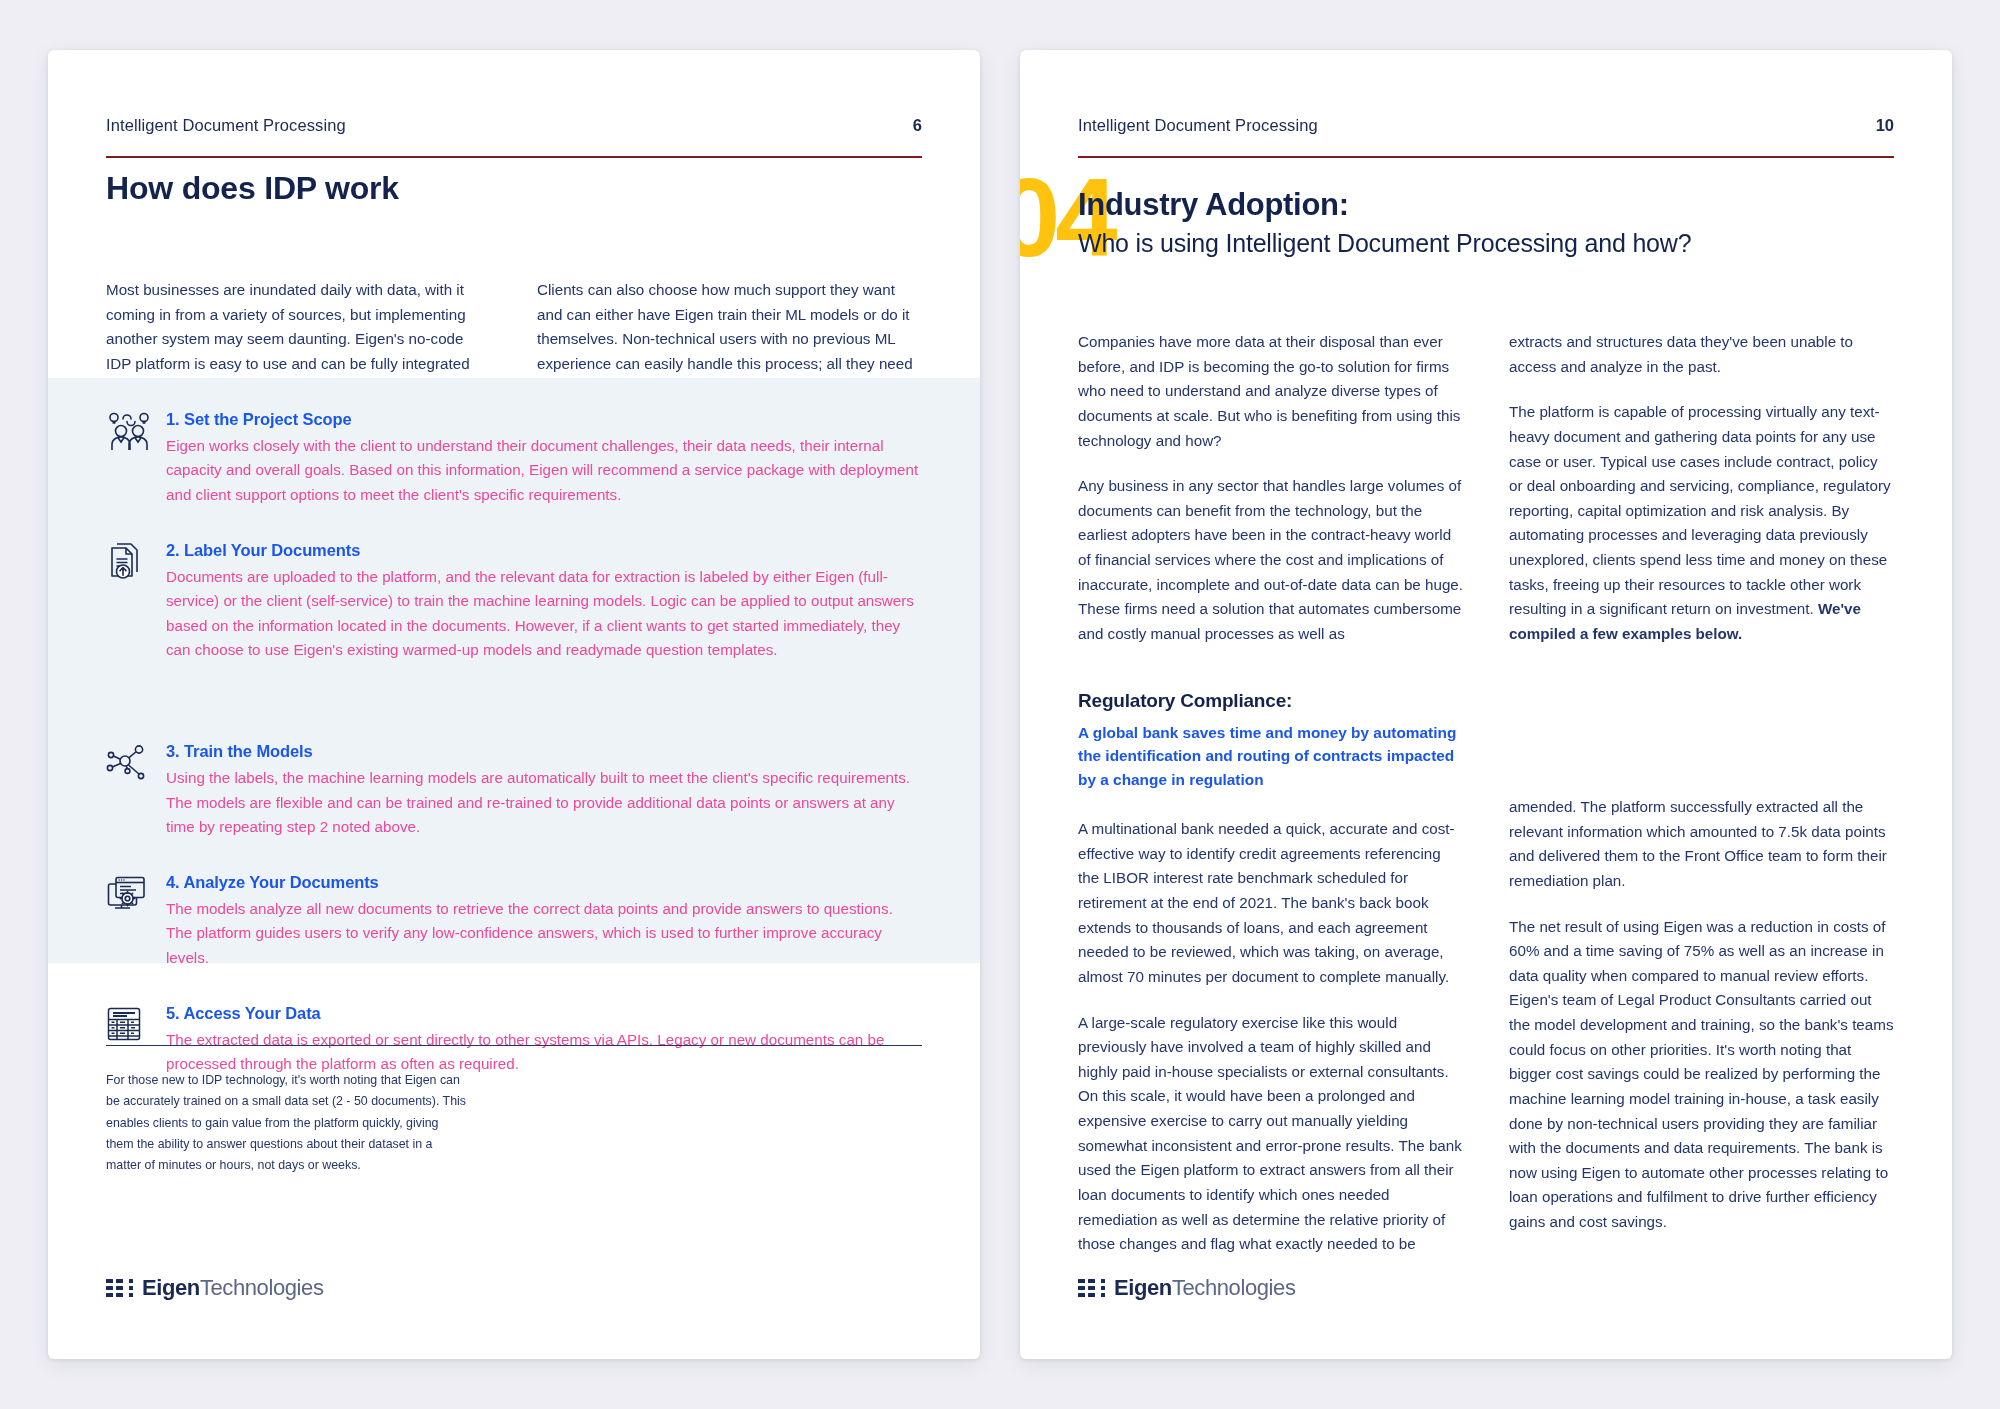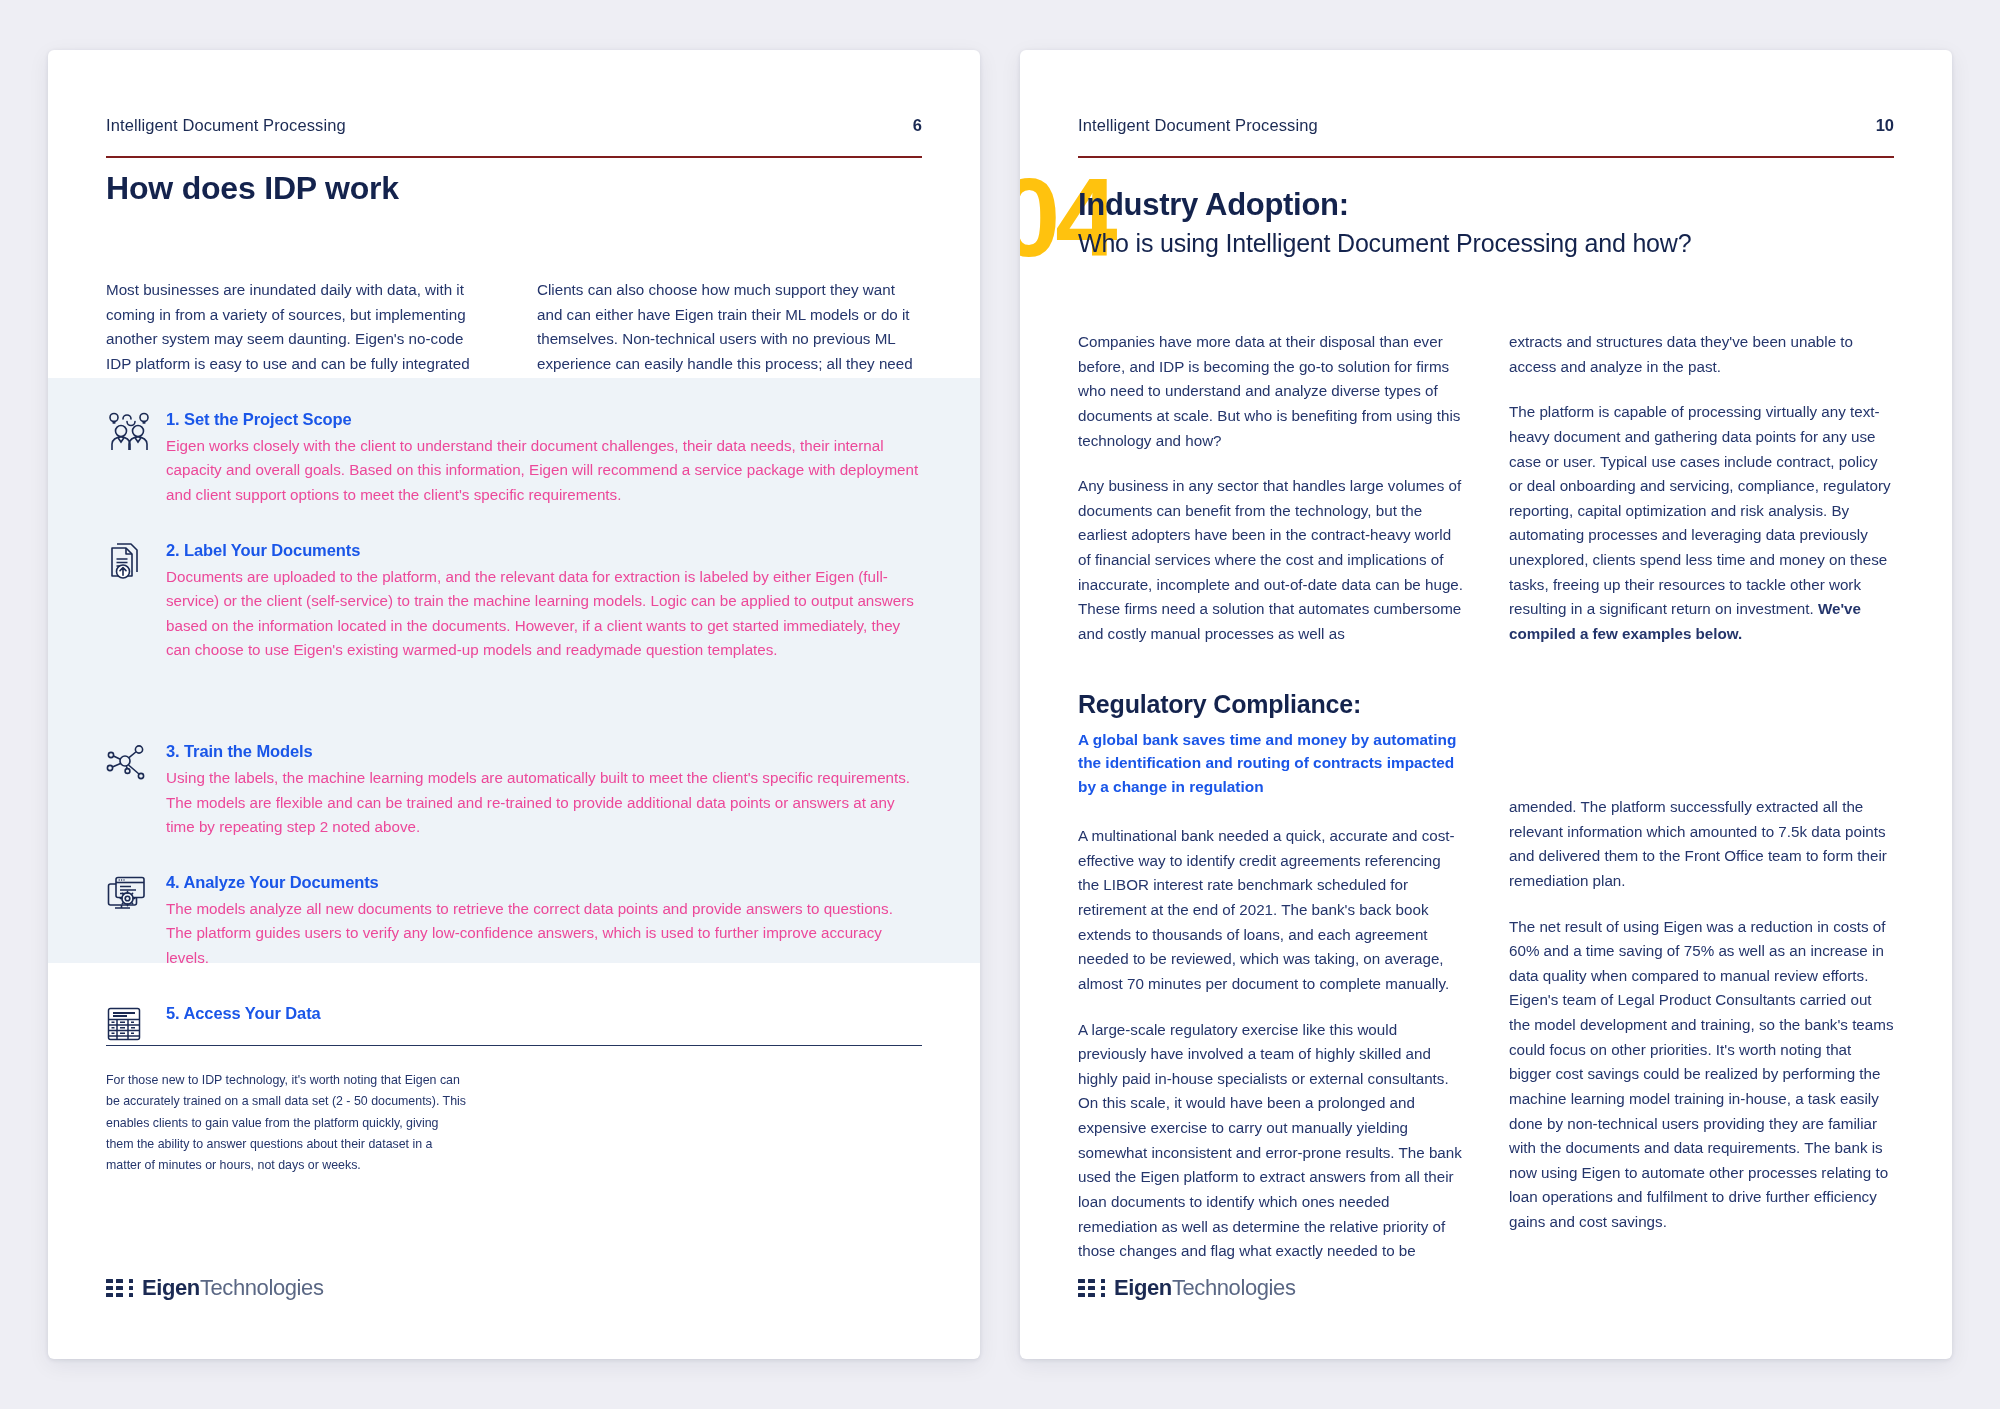--- a/index.html
+++ b/index.html
@@ -178,21 +178,21 @@
   .p10-col p {
     font-size: 15.2px;
     line-height: 1.62;
     color: #24356b;
     margin-bottom: 21px;
   }
   .p10-col p:last-child { margin-bottom: 0; }
   .p10-col b { font-weight: 700; }
 
   .sec-title {
-    font-size: 25px;
+    font-size: 19px;
     font-weight: 700;
     color: #14234d;
     letter-spacing: -.2px;
     margin-bottom: 9px;
   }
   .sec-sub {
     font-size: 15.4px;
     font-weight: 700;
     line-height: 1.52;
     color: #1a56e8;
@@ -361,20 +361,21 @@
               <rect x="2.5" y="2.5" width="31" height="31" rx="2" stroke-linejoin="round"></rect>
               <path d="M2.5 13.5h31M2.5 19h31M2.5 24.5h31M2.5 30h31M11 13.5V33.5M22 13.5V33.5"></path>
               <path d="M7 7h22M7 10h14" stroke-width="1.8"></path>
               <path d="M5.5 16.2h3M14 16.2h5M25 16.2h3"></path>
               <path d="M5.5 21.7h3M14 21.7h5M25 21.7h4"></path>
               <path d="M5.5 27.2h3M14 27.2h5M25 27.2h3"></path>
             </svg>
           </div>
           <div class="step-body">
             <div class="step-head">5. Access Your Data</div>
+            <div class="step-text">The extracted data is exported or sent directly to other systems via APIs. Legacy or new documents can be processed through the platform as often as required.</div>
           </div>
         </div>
 
       </div>
     </div>
 
     <div class="footnote-rule"></div>
     <div class="footnote">For those new to IDP technology, it's worth noting that Eigen can be accurately trained on a small data set (2 - 50 documents). This enables clients to gain value from the platform quickly, giving them the ability to answer questions about their dataset in a matter of minutes or hours, not days or weeks.</div>
 
     <div class="logo">

